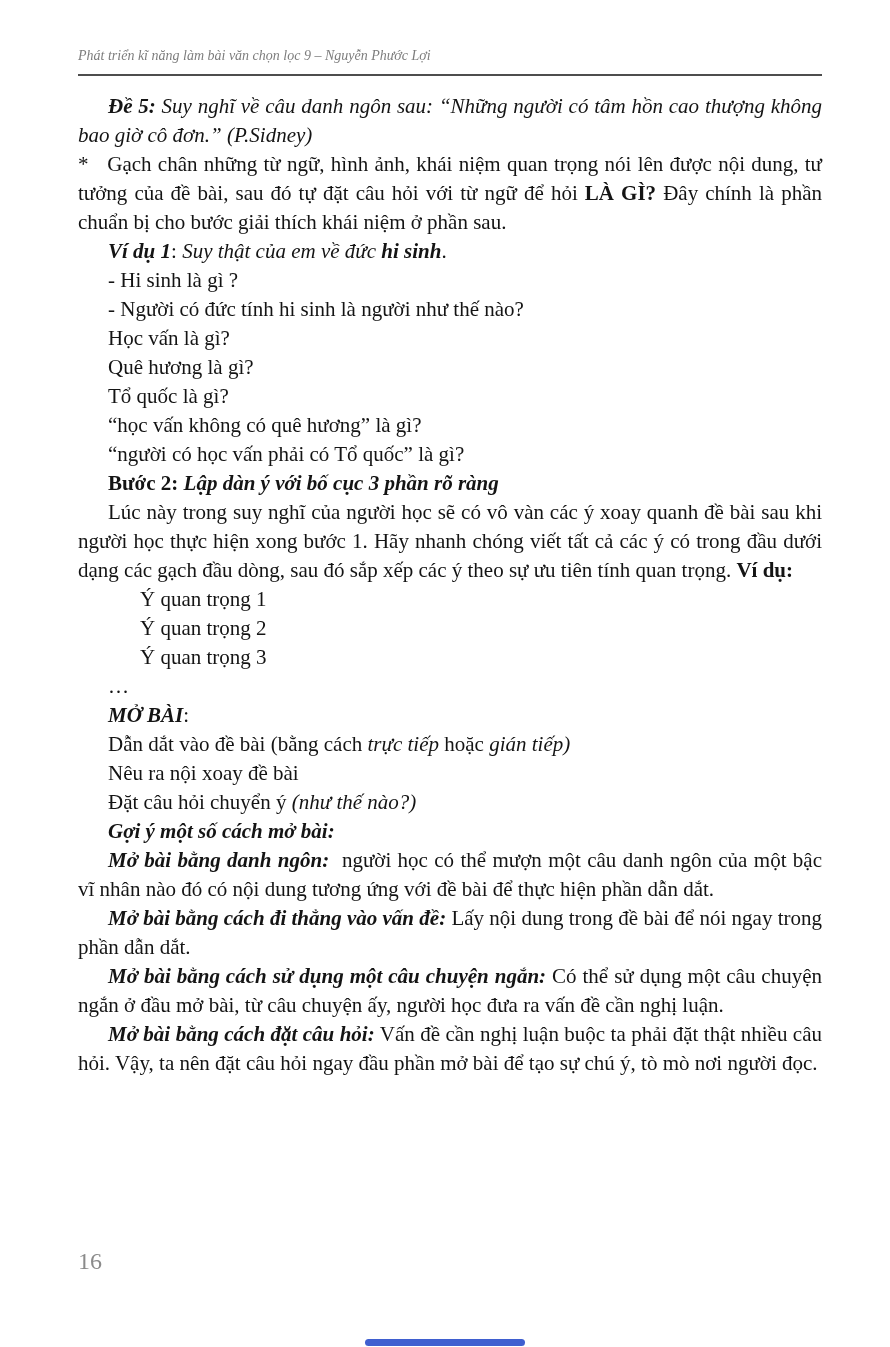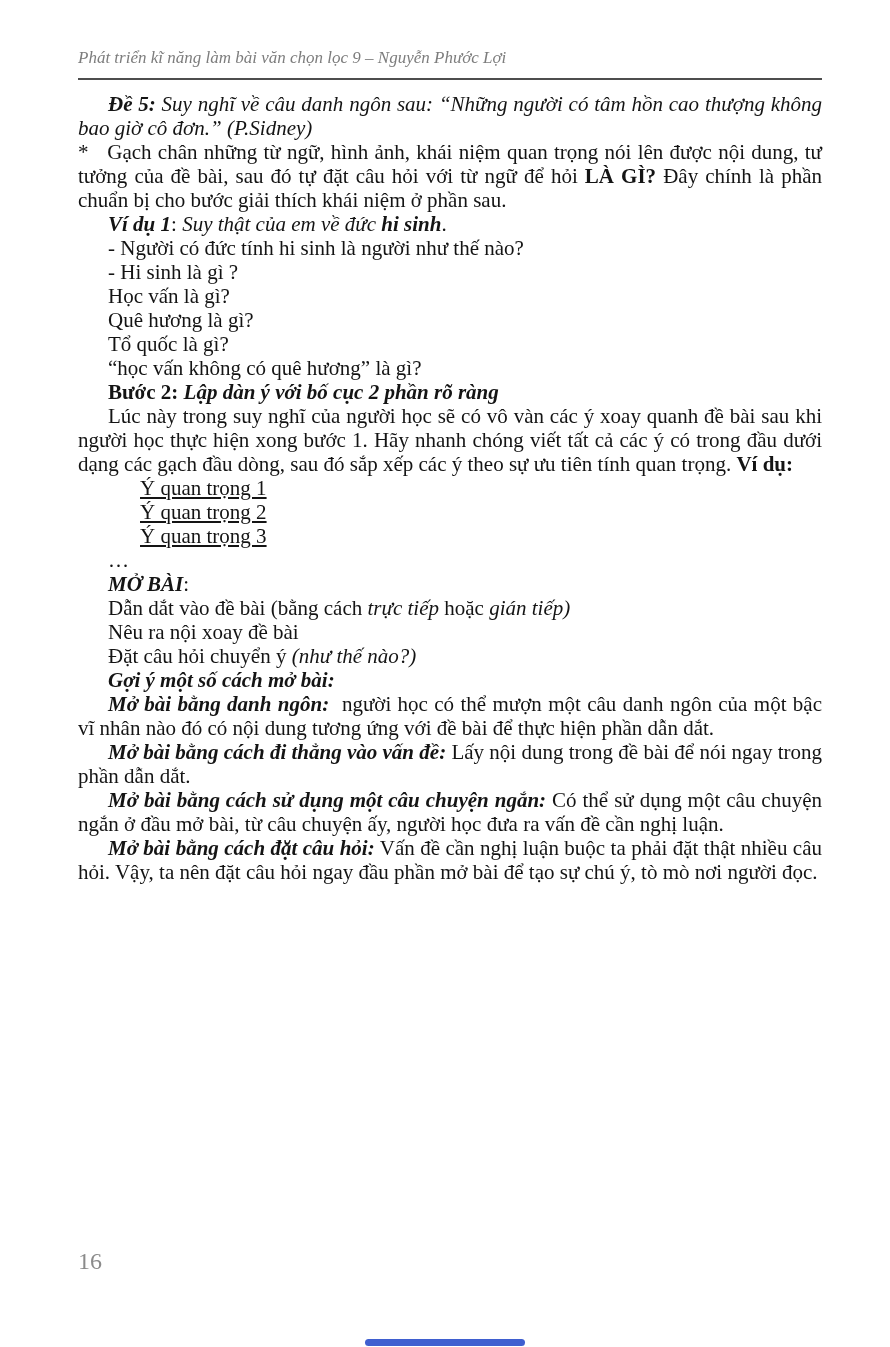--- a/index.html
+++ b/index.html
@@ -14,38 +14,38 @@
     box-sizing:border-box;
   }
   .header{
     position:absolute;
     left:78px;
     right:68px;
     top:48px;
     padding-bottom:10px;
     border-bottom:2px solid #4d4d4d;
     font-style:italic;
-    font-size:17px;
+    font-size:14px;
     color:#7d7d7d;
   }
   .content{
     position:absolute;
     left:78px;
     right:68px;
     top:92px;
   }
   .para{
     margin:0;
     font-size:21px;
-    line-height:24px;
+    line-height:29px;
     text-align:justify;
     color:#141414;
   }
   .para.first{text-indent:30px;}
-  .para.list{padding-left:62px;text-decoration:underline;}
+  .para.list{padding-left:62px;}
   .para.none{text-indent:0;}
   .b{font-weight:bold;}
   .i{font-style:italic;}
   .footer{
     position:absolute;
     left:78px;
     top:1248px;
     font-size:24px;
     color:#8b8b8b;
   }
@@ -64,27 +64,28 @@
 
 <div class="page">
   <div class="header">
     <span>Phát triển kĩ năng làm bài văn chọn lọc 9 – Nguyễn Phước Lợi</span>
   </div>
 
   <div class="content">
       <p class="para first"><span class="b i">Đề 5:</span><span class="i"> Suy nghĩ về câu danh ngôn sau: “Những người có tâm hồn cao thượng không bao giờ cô đơn.” (P.Sidney)</span></p>
       <p class="para none"><span>*&nbsp;&nbsp; Gạch chân những từ ngữ, hình ảnh, khái niệm quan trọng nói lên được nội dung, tư tưởng của đề bài, sau đó tự đặt câu hỏi với từ ngữ để hỏi </span><span class="b">LÀ GÌ?</span><span> Đây chính là phần chuẩn bị cho bước giải thích khái niệm ở phần sau.</span></p>
       <p class="para first"><span class="b i">Ví dụ 1</span><span>: </span><span class="i">Suy thật của em về đức </span><span class="b i">hi sinh</span><span>.</span></p>
+      <p class="para first"><span>- Hi sinh là gì ?</span></p>
       <p class="para first"><span>- Người có đức tính hi sinh là người như thế nào?</span></p>
-      <p class="para first"><span>- Hi sinh là gì ?</span></p>
       <p class="para first"><span>Học vấn là gì?</span></p>
       <p class="para first"><span>Quê hương là gì?</span></p>
       <p class="para first"><span>Tổ quốc là gì?</span></p>
       <p class="para first"><span>“học vấn không có quê hương” là gì?</span></p>
-      <p class="para first"><span class="b">Bước 2</span><span class="b">: </span><span class="b i">Lập dàn ý với bố cục 2 phần rõ ràng</span></p>
+      <p class="para first"><span>“người có học vấn phải có Tổ quốc” là gì?</span></p>
+      <p class="para first"><span class="b">Bước 2</span><span class="b">: </span><span class="b i">Lập dàn ý với bố cục 3 phần rõ ràng</span></p>
       <p class="para first"><span>Lúc này trong suy nghĩ của người học sẽ có vô vàn các ý xoay quanh đề bài sau khi người học thực hiện xong bước 1. Hãy nhanh chóng viết tất cả các ý có trong đầu dưới dạng các gạch đầu dòng, sau đó sắp xếp các ý theo sự ưu tiên tính quan trọng. </span><span class="b">Ví dụ:</span></p>
       <p class="para list"><span>Ý quan trọng 1</span></p>
       <p class="para list"><span>Ý quan trọng 2</span></p>
       <p class="para list"><span>Ý quan trọng 3</span></p>
       <p class="para first"><span>…</span></p>
       <p class="para first"><span class="b i">MỞ BÀI</span><span>:</span></p>
       <p class="para first"><span>Dẫn dắt vào đề bài (bằng cách </span><span class="i">trực tiếp</span><span> hoặc </span><span class="i">gián tiếp)</span></p>
       <p class="para first"><span>Nêu ra nội xoay đề bài</span></p>
       <p class="para first"><span>Đặt câu hỏi chuyển ý </span><span class="i">(như thế nào?)</span></p>
       <p class="para first"><span class="b i">Gợi ý một số cách mở bài:</span></p>

